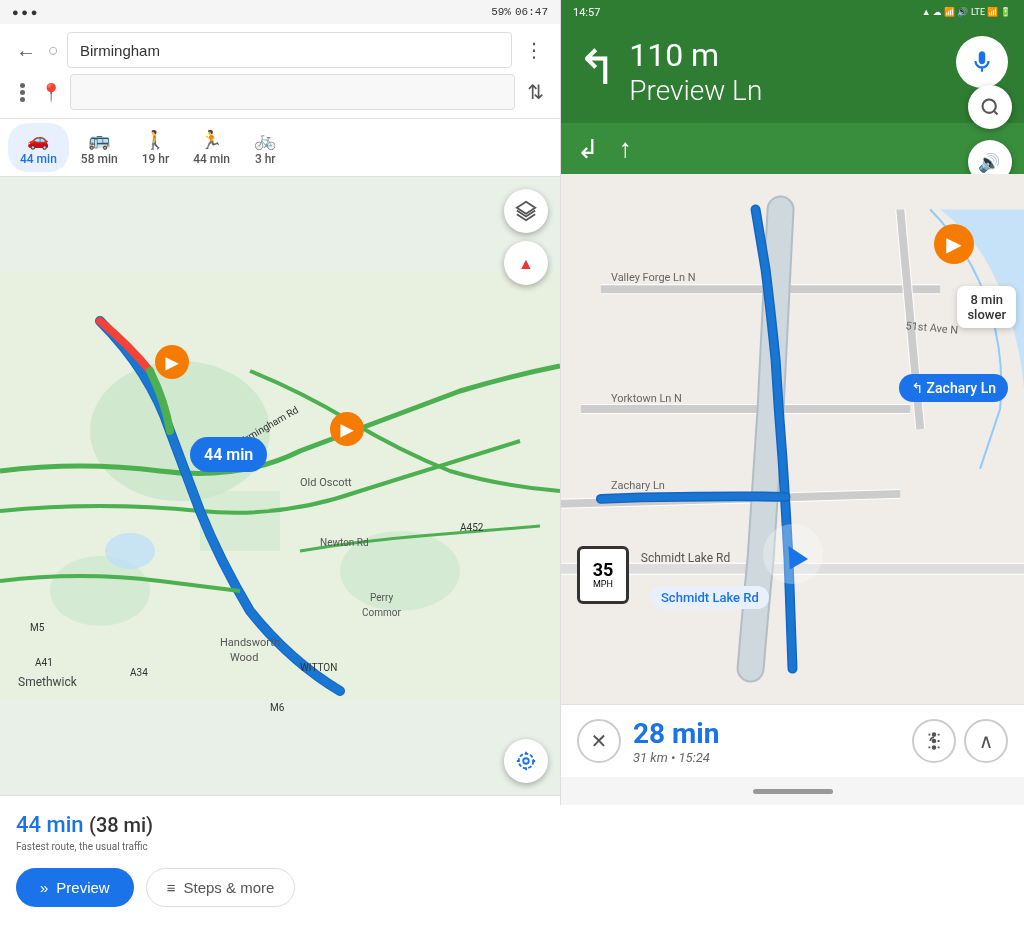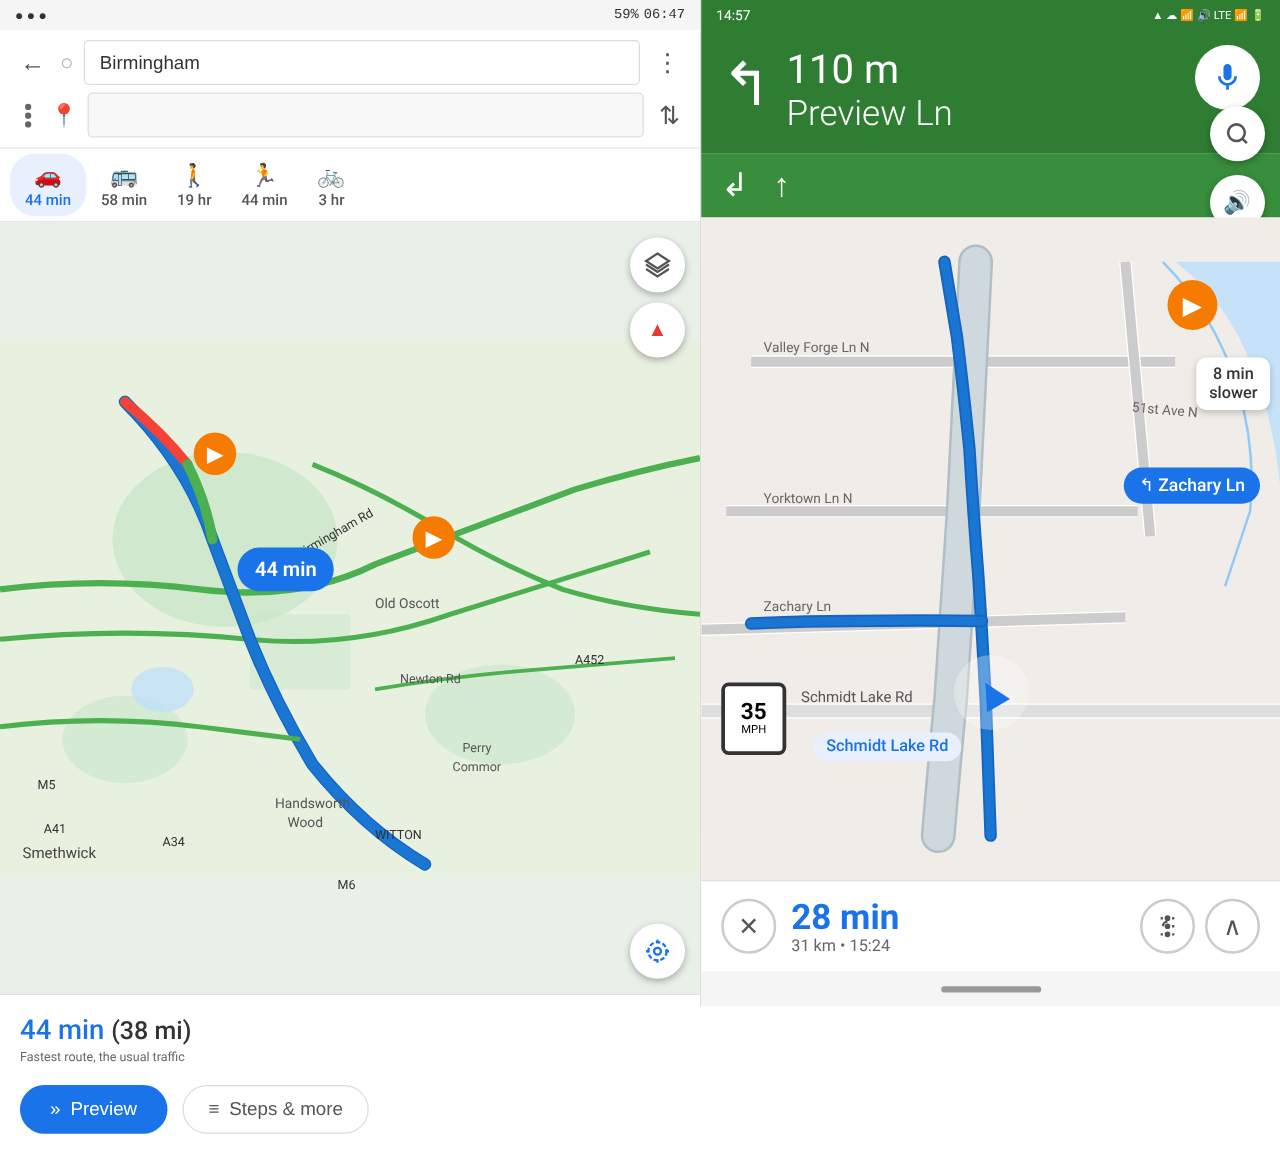--- a/index.html
+++ b/index.html
@@ -441,20 +441,21 @@
 
     .nav-time {
       font-size: 28px;
       font-weight: 700;
       color: #1a73e8;
     }
 
     .nav-distance-info {
       font-size: 13px;
       color: #666;
+      font-style: italic;
     }
 
     .nav-action-btns {
       display: flex;
       gap: 8px;
     }
 
     .nav-action-btn {
       width: 44px;
       height: 44px;

